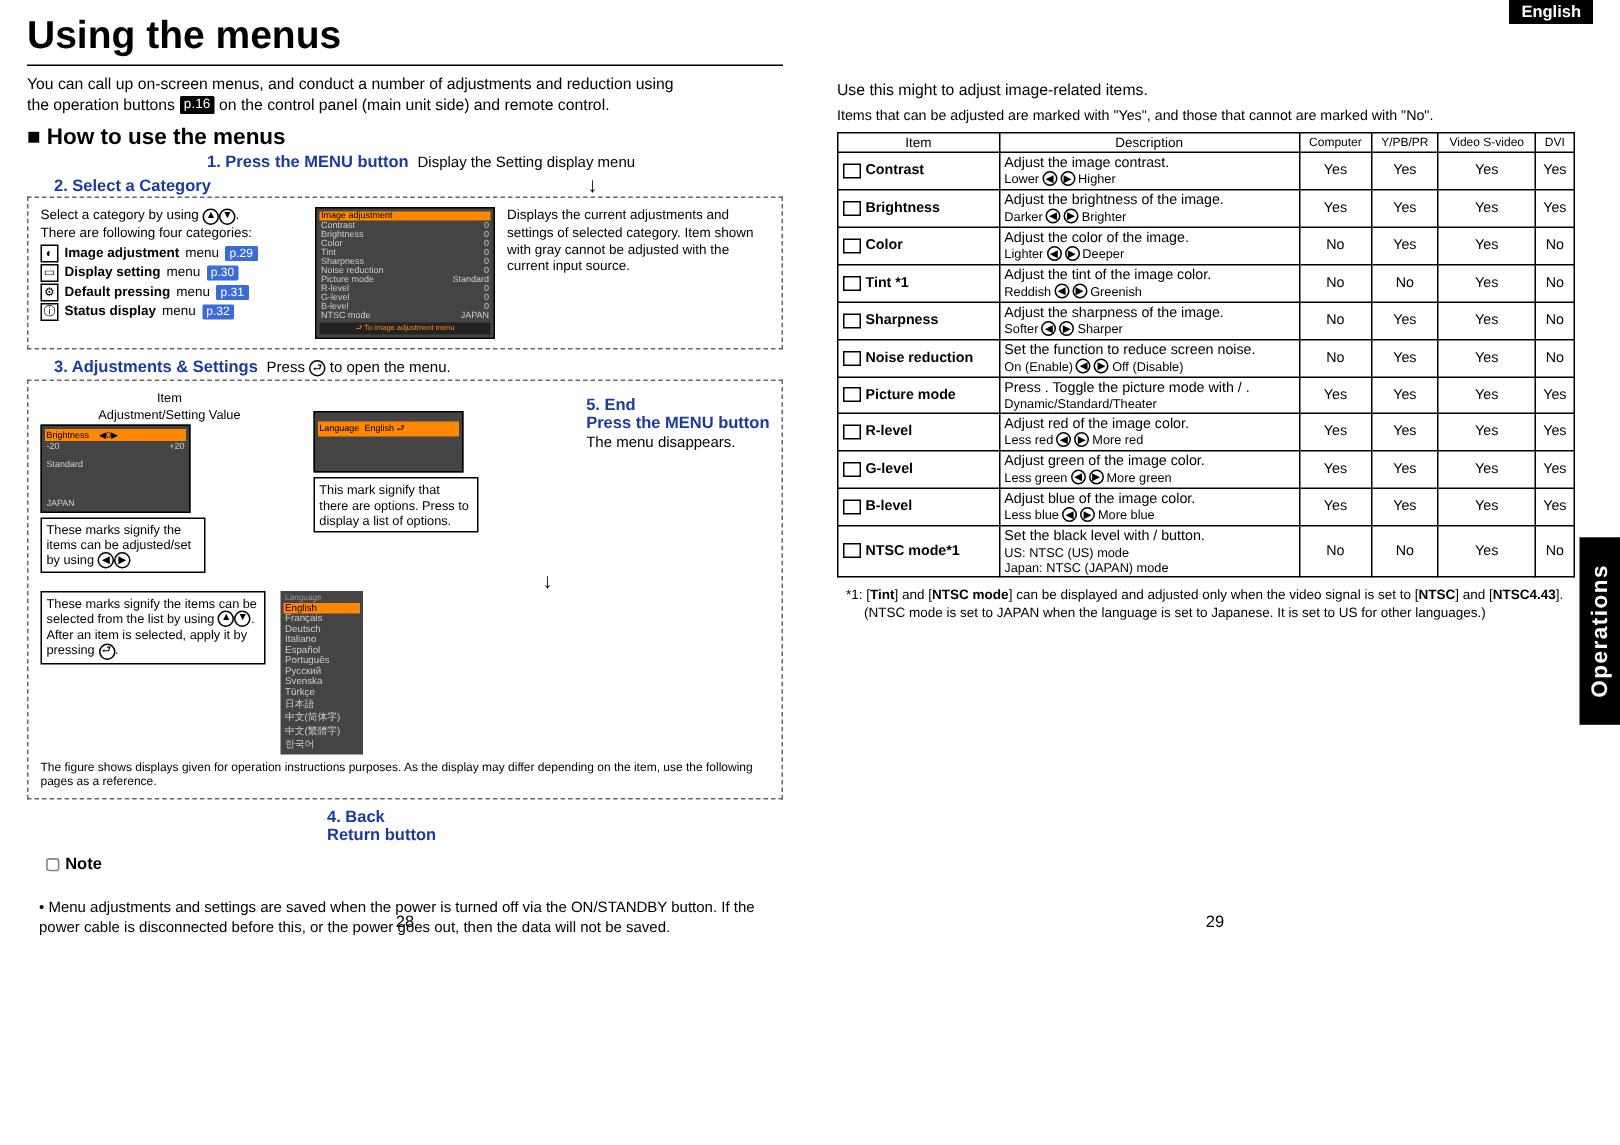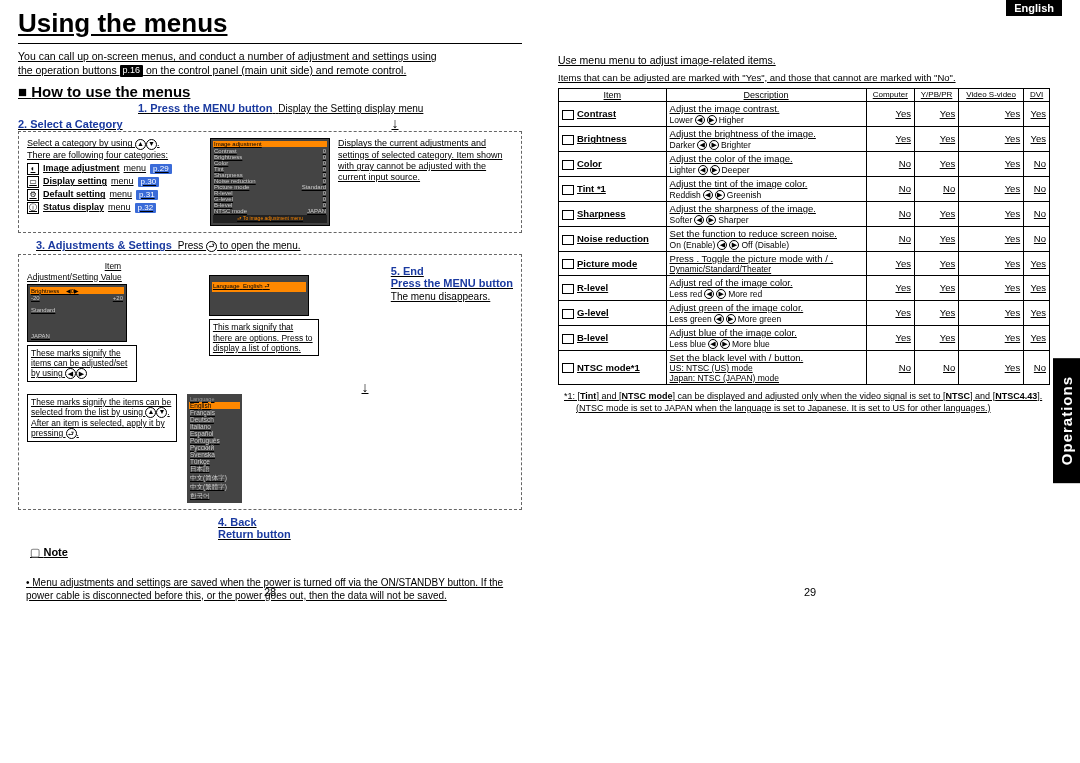--- a/index.html
+++ b/index.html
@@ -14,21 +14,20 @@
     overflow: hidden;
   }
   .page {
     display: flex;
     width: 100%;
   }
   .col {
     width: 50%;
     padding: 8px 18px 0 18px;
     position: relative;
-    text-decoration: underline;
   }
   .lang-tab {
     position: absolute;
     top: 0; right: 18px;
     background: #000;
     color: #fff;
     font-size: 11px;
     font-weight: bold;
     padding: 2px 8px;
   }
@@ -86,21 +85,21 @@
   table.adj th, table.adj td {
     border: 1px solid #000;
     padding: 1px 3px;
     vertical-align: top;
     text-align: left;
   }
   table.adj th {
     text-align:center; font-weight:normal; font-size:9px; background:#fff;
     vertical-align:middle;
   }
-  table.adj td.c { text-align:right; vertical-align:middle;}
+  table.adj td.c { text-align:center; vertical-align:middle;}
   table.adj td.name { white-space:nowrap; vertical-align:middle; font-weight:bold;}
   .row-icon {
     display:inline-block;width:12px;height:10px;border:1px solid #000;background:#fff;margin-right:3px;vertical-align:middle;font-size:7px;text-align:center;line-height:10px;
   }
   .desc-sub { font-size:8.5px; }
   .lr { display:inline-flex; gap:2px; align-items:center;}
   .btn-circ { display:inline-flex;width:10px;height:10px;border:1px solid #000;border-radius:50%;align-items:center;justify-content:center;font-size:7px;}
   .foot { font-size:9px; margin-top:6px; line-height:1.3; margin-left:18px; text-indent:-12px;}
   .arrow-down { text-align:center; font-size:14px; line-height:0.8;}
 
@@ -115,31 +114,31 @@
 </style>
 </head>
 <body>
 
 <div class="page">
 
   <div class="col">
     <h1>Using the menus</h1>
     <div class="rule"></div>
     <div class="intro">
-      <span>You can call up on-screen menus, and conduct a number of adjustment and settings using</span><br>
+      <span>You can call up on-screen menus, and conduct a number of adjustments and reduction using</span><br>
       <span>the operation buttons </span><span class="pref">p.16</span><span> on the control panel (main unit side) and remote control.</span>
     </div>
 
     <h2>How to use the menus</h2>
 
     <div style="margin-left:120px;">
       <span class="step">1. Press the MENU button</span>
       <span class="step-inline">&nbsp;<span>Display the Setting display menu</span></span>
     </div>
-    <div class="step" style="">2. Select a Category</div>
+    <div class="step" style="margin-left:18px;">2. Select a Category</div>
     <div class="arrow-down" style="margin-left:250px;margin-top:-14px;">↓</div>
 
     <div class="dashed-box">
       <div class="box-flex">
         <div class="col-small">
           <div><span>Select a category by using </span><span class="circ">▲</span><span class="circ">▼</span><span>.</span></div>
           <div>There are following four categories:</div>
           <div id="cat-list" style="margin-top:2px;">
               <div class="cat-row">
                 <span class="cat-icon">◐</span>
@@ -148,21 +147,21 @@
                 <span class="page-ref">p.29</span>
               </div>
               <div class="cat-row">
                 <span class="cat-icon">▭</span>
                 <span class="cat-label">Display setting</span> 
                 <span>menu</span>
                 <span class="page-ref">p.30</span>
               </div>
               <div class="cat-row">
                 <span class="cat-icon">⚙</span>
-                <span class="cat-label">Default setting</span> 
+                <span class="cat-label">Default pressing</span> 
                 <span>menu</span>
                 <span class="page-ref">p.31</span>
               </div>
               <div class="cat-row">
                 <span class="cat-icon">ⓘ</span>
                 <span class="cat-label">Status display</span> 
                 <span>menu</span>
                 <span class="page-ref">p.32</span>
               </div>
             </div>
@@ -225,21 +224,21 @@
 
     <div>
       <span class="step" style="margin-left:18px;">3. Adjustments &amp; Settings</span>
       <span class="step-inline">&nbsp;Press <span class="enter-icon">⮐</span> to open the menu.</span>
     </div>
 
     <div class="dashed-box">
       <div class="adj-screens">
         <div style="flex:1;">
           <div class="callout-noborder" style="text-align:center;">Item</div>
-          <div class="callout-noborder" style="text-align:left;margin-bottom:2px;">Adjustment/Setting Value</div>
+          <div class="callout-noborder" style="text-align:center;margin-bottom:2px;">Adjustment/Setting Value</div>
           <div class="mini-screen" style="width:100px;">
             <div class="hdr">Brightness&nbsp;&nbsp;&nbsp;&nbsp;◀0▶</div>
             <div class="mini-row">
                 <span>-20</span>
                 <span>+20</span>
               </div>
             <div style="height:6px;"></div>
             <div class="mini-row">
                 <span>Standard</span>
                 <span></span>
@@ -290,37 +289,38 @@
             <div>Русский</div>
             <div>Svenska</div>
             <div>Türkçe</div>
             <div>日本語</div>
             <div>中文(简体字)</div>
             <div>中文(繁體字)</div>
             <div>한국어</div>
           </div>
         </div>
       </div>
+      <div style="font-size:8px;margin-top:4px;line-height:1.2;">The figure shows displays given for operation instructions purposes. As the display may differ depending on the item, use the following pages as a reference.</div>
     </div>
 
     <div style="margin-left:200px;">
       <div class="step">4. Back</div>
       <div class="step" style="margin-top:-2px;">Return button</div>
     </div>
 
     <div class="note-hdr">Note</div>
     <div class="note-body">• <span>Menu adjustments and settings are saved when the power is turned off via the ON/STANDBY button. If the power cable is disconnected before this, or the power goes out, then the data will not be saved.</span></div>
 
     <div class="pagenum">28</div>
   </div>
 
   <div class="col" style="padding-right:30px;">
     <div class="lang-tab">English</div>
     <div style="height:46px;"></div>
-    <div class="subtext" style="margin-left:0;">Use menu menu to adjust image-related items.</div>
+    <div class="subtext" style="margin-left:0;">Use this might to adjust image-related items.</div>
     <div class="subtext" style="margin-left:0;font-size:9.5px;">Items that can be adjusted are marked with "Yes", and those that cannot are marked with "No".</div>
 
     <table class="adj">
       <thead>
         <tr>
           <th>Item</th>
           <th>Description</th>
           <th style="font-size:8px;">Computer</th>
           <th style="font-size:8px;margin-left:20px;">Y/PB/PR</th>
           <th style="font-size:8px;">Video S-video</th>

